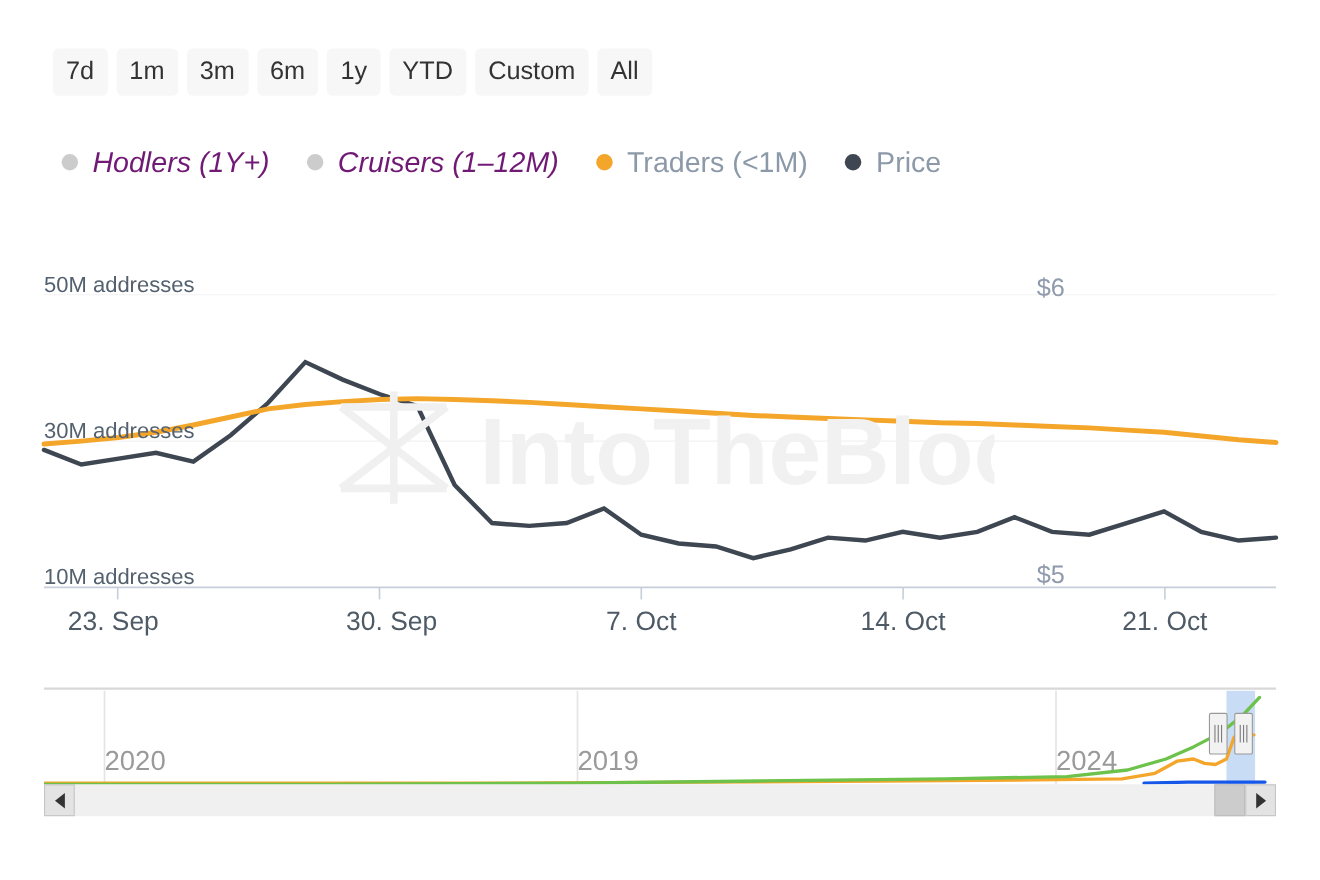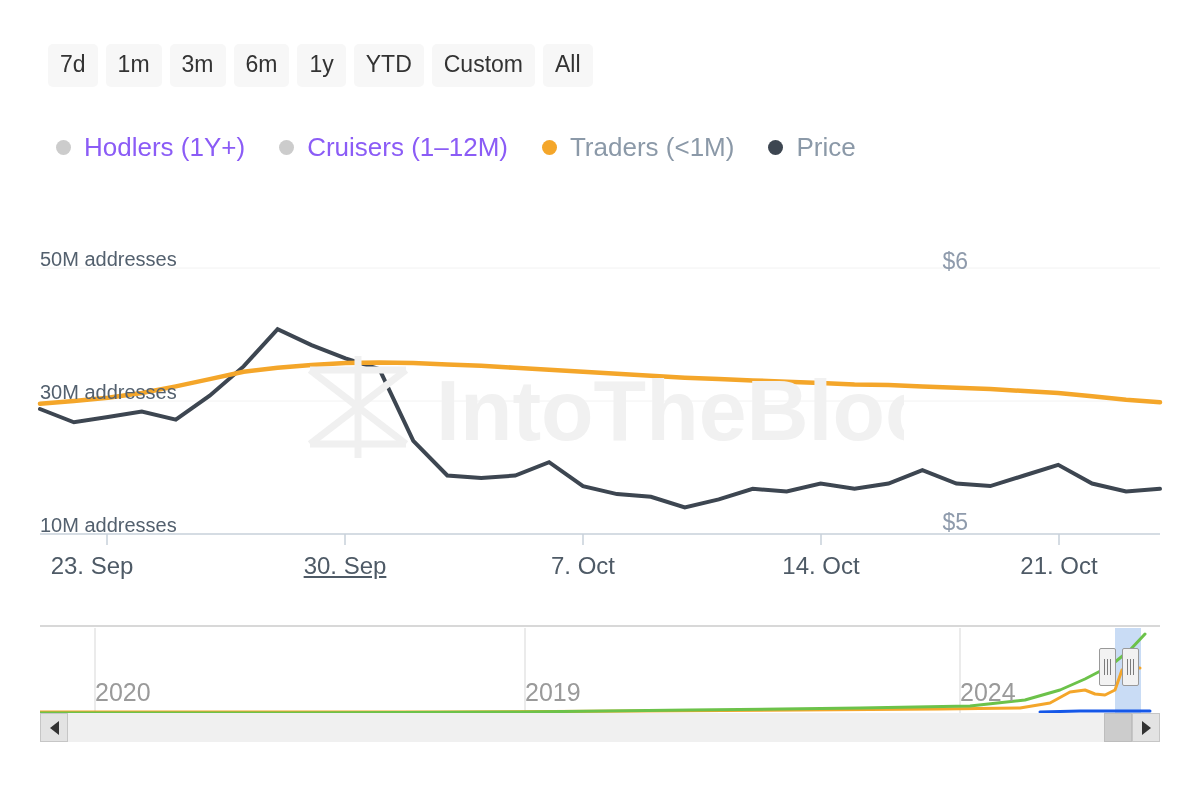--- a/index.html
+++ b/index.html
@@ -30,21 +30,21 @@
   }
 
   
   #legend {
     position: absolute; left: 56px; top: 132px;
     display: flex; align-items: center; gap: 34px;
   }
   .legend-item { display: flex; align-items: center; gap: 13px; cursor: pointer; }
   .legend-dot { width: 15px; height: 15px; border-radius: 50%; flex: 0 0 auto; }
   .legend-label { font-size: 26px; line-height: 30px; white-space: nowrap; }
-  .legend-item.off .legend-label { color: #8b5cf6; }
+  .legend-item.off .legend-label { color: #701a75; font-style: italic; }
   .legend-item.off .legend-dot { background: #cccccc !important; }
   .legend-item.on .legend-label { color: #8b99a8; }
 
   
   #plot { position: absolute; left: 0; top: 230px; width: 1200px; height: 330px; }
   #plot-svg { position: absolute; left: 0; top: 0; }
 
   .axis-label-left {
     position: absolute;
     font-size: 20px;
@@ -169,22 +169,22 @@
   </div>
 
   <div class="axis-label-left" style="top:248px">50M addresses</div>
   <div class="axis-label-left" style="top:381px">30M addresses</div>
   <div class="axis-label-left" style="top:514px">10M addresses</div>
 
   <div class="axis-label-right" style="top:248px">$6</div>
   <div class="axis-label-right" style="top:509px">$5</div>
 
   <div id="xticks">
-      <div class="xtick" style="left: 92px;">23. Sep</div>
-      <div class="xtick" style="left: 345px; text-decoration: underline;">30. Sep</div>
+      <div class="xtick" style="left: 103px;">23. Sep</div>
+      <div class="xtick" style="left: 356px;">30. Sep</div>
       <div class="xtick" style="left: 583px;">7. Oct</div>
       <div class="xtick" style="left: 821px;">14. Oct</div>
       <div class="xtick" style="left: 1059px;">21. Oct</div>
     </div>
 
   <svg id="watermark" viewBox="0 0 608 110">
     <g fill="none" stroke="#f0f0f0" stroke-width="7">
       <path d="M14 18 L62 55 L14 92"></path>
       <path d="M110 18 L62 55 L110 92"></path>
       <path d="M14 18 L110 18 M14 92 L110 92"></path>

